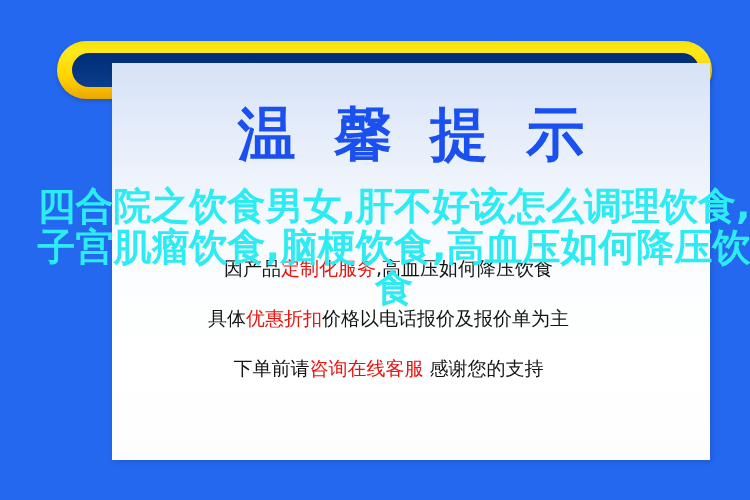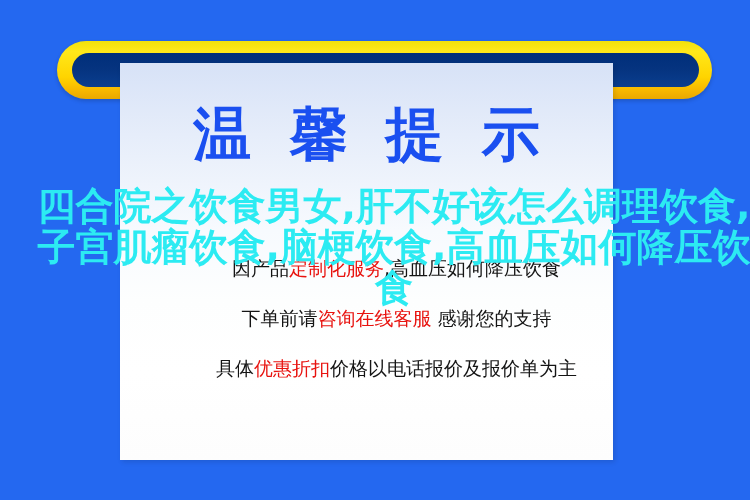--- a/index.html
+++ b/index.html
@@ -45,31 +45,30 @@
     height: 34px;
     border-radius: 17px;
     background: linear-gradient(to bottom, #002f7a 0%, #05337f 45%, #0a3e8e 100%);
   }
 
   
   .card {
     position: absolute;
     left: 112px;
     top: 63px;
-    width: 493px;
+    width: 598px;
     height: 397px;
     background: linear-gradient(to bottom,
                 #d7e2f7 0%,
                 #e6edfa 18%,
                 #f7fafe 42%,
                 #fdfefe 60%,
                 #ffffff 78%,
                 #fdfdfd 100%);
     box-shadow: 2px 2px 5px rgba(0,0,0,0.12);
-    margin-left: 8px;
   }
 
   .card-title {
     position: absolute;
     left: 0;
     top: 42px;
     width: 100%;
     text-align: center;
     color: #1a4ff0;
     font-size: 58px;
@@ -125,23 +124,23 @@
   <div class="navy-bar"></div>
 
   <div class="card">
     <div class="card-title">温 馨 提 示</div>
 
     <div class="card-body">
       <div class="body-line">
         <span>因产品</span><span class="hl">定制化服务</span><span>,高血压如何降压饮食</span>
       </div>
       <div class="body-line">
-        <span>下单前请</span><span class="hl">咨询在线客服</span><span> 感谢您的支持</span>
+        <span>具体</span><span class="hl">优惠折扣</span><span>价格以电话报价及报价单为主</span>
       </div>
       <div class="body-line">
-        <span>具体</span><span class="hl">优惠折扣</span><span>价格以电话报价及报价单为主</span>
+        <span>下单前请</span><span class="hl">咨询在线客服</span><span> 感谢您的支持</span>
       </div>
     </div>
   </div>
 
   <div class="overlay">四合院之饮食男女,肝不好该怎么调理饮食,子宫肌瘤饮食,脑梗饮食,高血压如何降压饮食</div>
 
 </div>
 
 </body></html>

